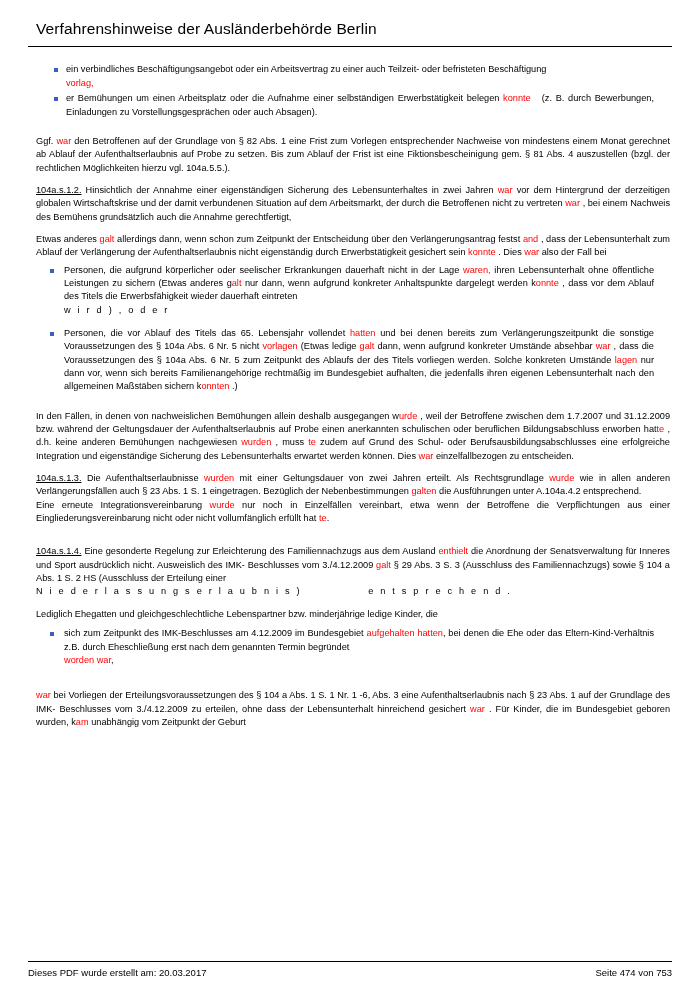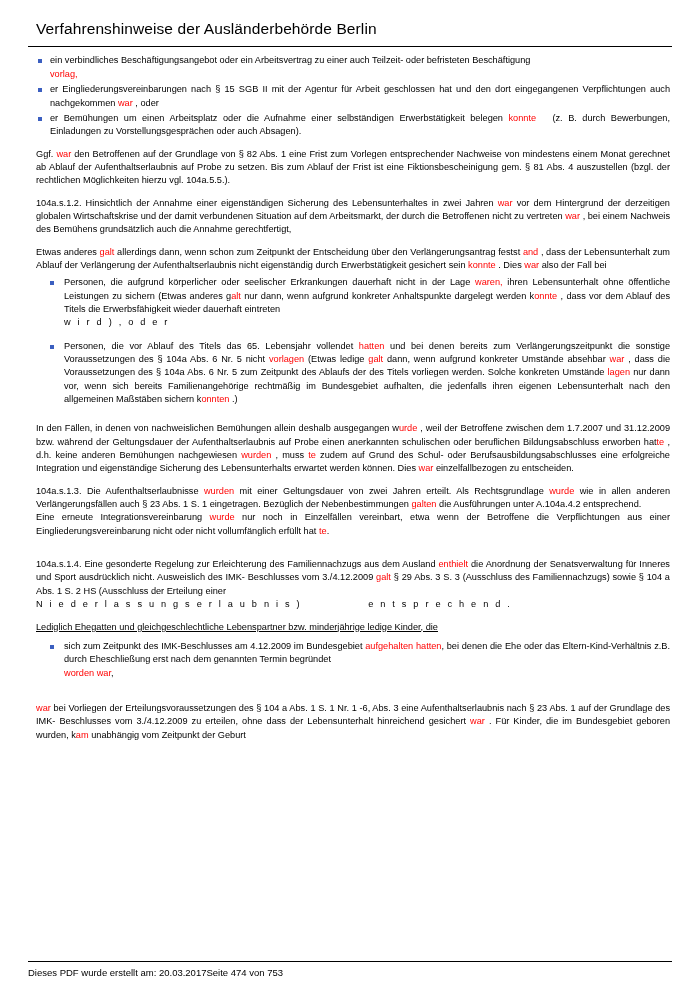--- a/index.html
+++ b/index.html
@@ -26,21 +26,21 @@
     letter-spacing: 0.1px;
   }
   .rule {
     border: none;
     border-top: 1px solid #000;
     margin: 0 0 7px 0;
   }
   .red { color: #ff0000; }
   ul.bul {
     list-style: none;
-    margin: 0;
+    margin: 16px;
     padding: 0;
   }
   ul.bul > li {
     position: relative;
     padding-left: 14px;
     margin-bottom: 2px;
     text-align: justify;
   }
   ul.bul > li::before {
     content: "";
@@ -48,31 +48,31 @@
     left: 2px;
     top: 5px;
     width: 4px;
     height: 4px;
     background: #3b5fc0;
   }
   ul.bul.indent2 > li { padding-left: 16px; }
   ul.bul.indent2 { margin-left: 12px; }
   .para { margin-bottom: 9px; text-align: justify; }
   .tight { margin-bottom: 0; }
-  .u { }
+  .u { text-decoration: underline; }
   .spaced { letter-spacing: 2.2px; }
   .blk { margin-top: 9px; }
   .footer {
     position: absolute;
     left: 28px;
-    right: 12px;
+    right: 28px;
     bottom: 10px;
     font-size: 9.5px;
     display: flex;
-    justify-content: flex-start;
+    justify-content: space-between;
   }
   .footline {
     position: absolute;
     left: 28px; right: 28px;
     bottom: 28px;
     border-top: 1px solid #000;
   }
   .body-col { padding-left: 8px; padding-right: 2px; }
 </style>
 </head>
@@ -82,25 +82,20 @@
 
   <h1 class="doc-title">Verfahrenshinweise der Ausländerbehörde Berlin</h1>
   <hr class="rule">
 
   <div class="body-col">
 
     <ul class="bul">
       <li>
         <span>ein verbindliches Beschäftigungsangebot oder ein Arbeitsvertrag zu einer auch Teilzeit- oder befristeten Beschäftigung</span><br>
         <span class="red">vorlag,</span>
-      </li>
-      <li>
-        <span>er   Eingliederungsvereinbarungen nach § 15 SGB II mit der Agentur für Arbeit geschlossen hat und den dort eingegangenen Verpflichtungen auch nachgekommen</span>
-        <span class="red">war</span>
-        <span>, oder</span>
       </li>
       <li>
         <span>er Bemühungen um einen Arbeitsplatz oder die Aufnahme einer selbständigen Erwerbstätigkeit belegen</span>
         <span class="red">konnte</span>
         &nbsp;&nbsp;<span>(z. B. durch Bewerbungen, Einladungen zu Vorstellungsgesprächen oder auch Absagen).</span>
       </li>
     </ul>
 
     <div class="para blk">
       <span>Ggf.</span>
@@ -186,21 +181,21 @@
       <span>Eine gesonderte Regelung zur Erleichterung des Familiennachzugs aus dem Ausland</span>
       <span class="red">enthielt</span>
       <span>die Anordnung der Senatsverwaltung für Inneres und Sport ausdrücklich nicht. Ausweislich des IMK- Beschlusses vom 3./4.12.2009</span>
       <span class="red">galt</span>
       <span>§ 29 Abs. 3 S. 3 (Ausschluss des Familiennachzugs) sowie § 104 a Abs. 1 S. 2 HS (Ausschluss der Erteilung einer</span><br>
       <span class="spaced">N i e d e r l a s s u n g s e r l a u b n i s )</span>
       &nbsp;&nbsp;&nbsp;&nbsp;&nbsp;&nbsp;&nbsp;&nbsp;&nbsp;&nbsp;&nbsp;&nbsp;&nbsp;&nbsp;&nbsp;&nbsp;&nbsp;&nbsp;&nbsp;&nbsp;&nbsp;&nbsp;&nbsp;&nbsp;
       <span class="spaced">e n t s p r e c h e n d .</span>
     </div>
 
-    <div class="para tight" style="margin-top:1px;text-decoration:underline;">
+    <div class="para tight" style="margin-top:1px;">
       <span>Lediglich Ehegatten und gleichgeschlechtliche Lebenspartner bzw. minderjährige ledige Kinder, die</span>
     </div>
 
     <ul class="bul indent2" style="margin-top:6px;">
       <li style="margin-top:4px;">
         <span>sich zum Zeitpunkt des IMK-Beschlusses am 4.12.2009 im Bundesgebiet</span>
         <span class="red">aufgehalten hatten</span><span>, bei denen die Ehe oder das Eltern-Kind-Verhältnis z.B. durch Eheschließung erst nach dem genannten Termin begründet</span><br>
         <span></span>
         <span class="red">worden war</span><span>,</span>
       </li>

